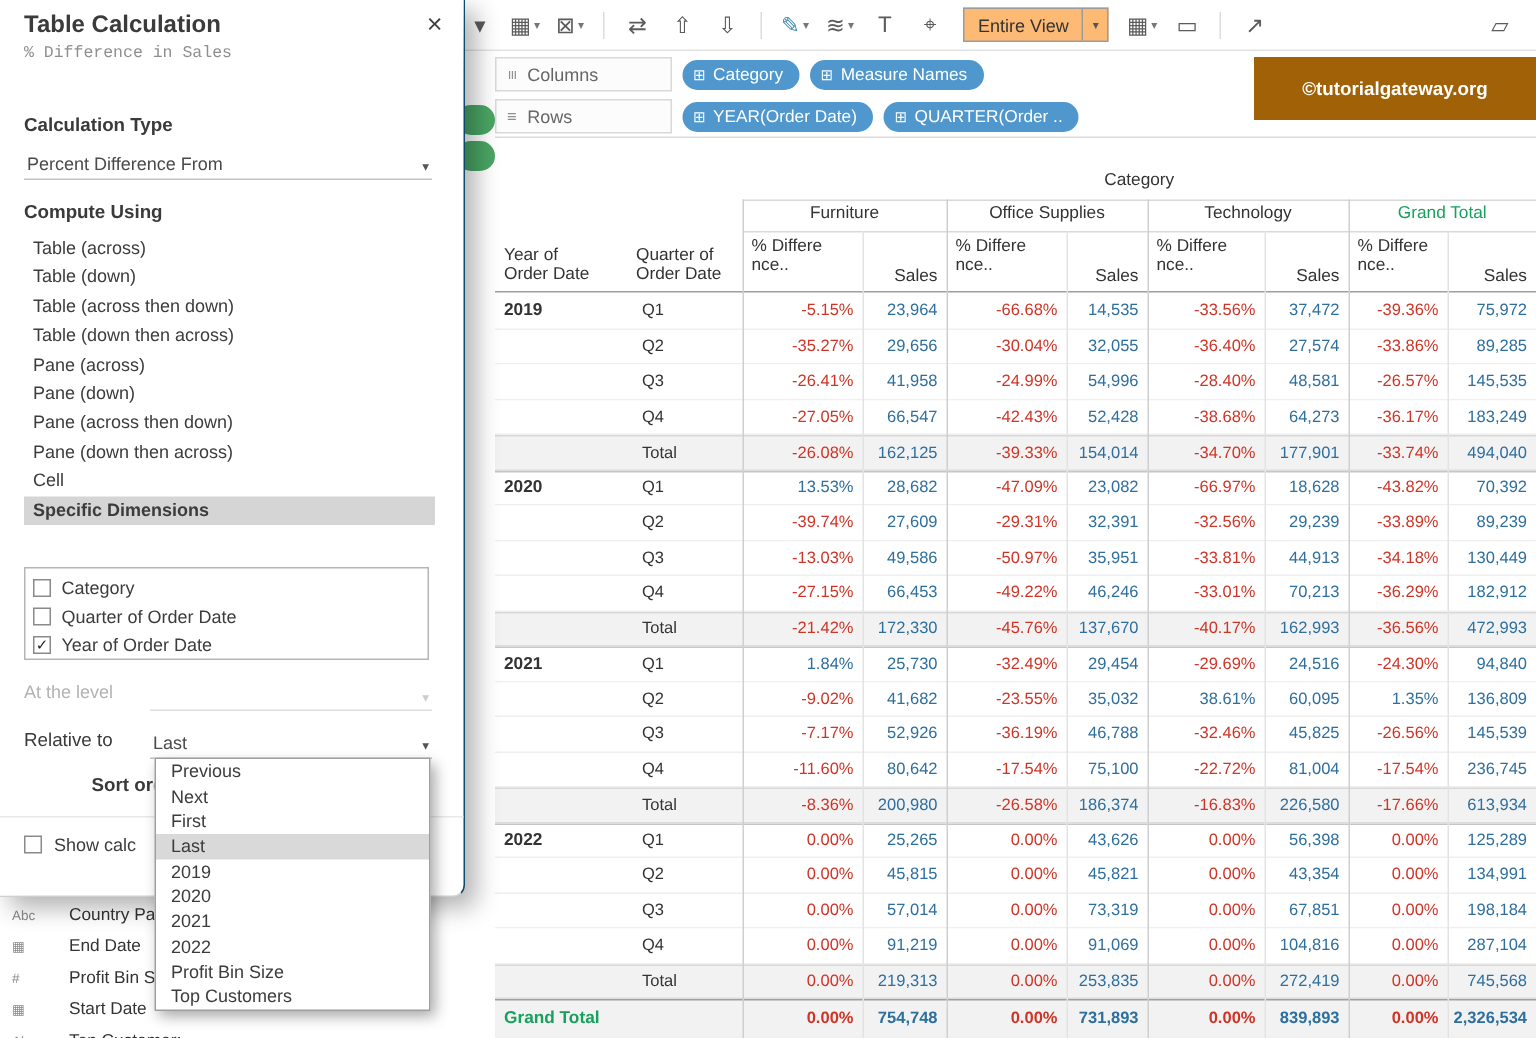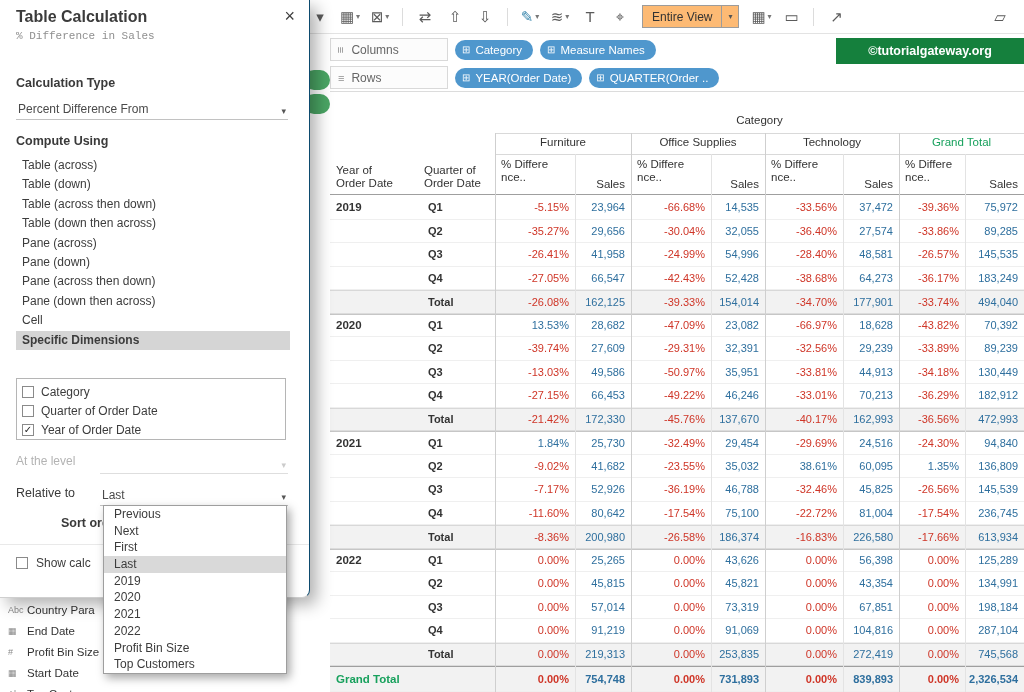--- a/index.html
+++ b/index.html
@@ -29,48 +29,48 @@
                padding-left:7px;box-sizing:border-box;color:#666;font-size:12px;background:#fcfcfc;}
   .shelf-icon{color:#8f8f8f;font-size:11px;display:inline-block;}
   .rot{transform:rotate(90deg);}
   .pillrow{display:flex;align-items:center;}
   .pill{height:20px;border-radius:10px;background:var(--pill);color:#fff;font-size:11.5px;
         display:inline-flex;align-items:center;gap:5px;padding:0 11px 0 7px;margin-left:7px;white-space:nowrap;}
   .pill .picon{font-size:10px;opacity:.95;}
   .shelfline{position:absolute;left:330px;top:91px;width:694px;height:1px;background:#dcdcdc;z-index:2;}
 
   
-  .watermark{position:absolute;left:836px;top:38px;width:188px;height:26px;background:#15803d;color:#fff;
+  .watermark{position:absolute;left:836px;top:38px;width:188px;height:42px;background:#a16207;color:#fff;
              font-size:12.5px;font-weight:bold;display:flex;align-items:center;justify-content:center;z-index:6;}
 
   
   .gfrag{position:absolute;left:304px;width:26px;height:20px;border-radius:10px;background:#4aa564;z-index:3;}
 
   
   #table{position:absolute;left:330px;top:92px;width:694px;height:600px;z-index:1;color:#333;}
   .th{position:absolute;font-size:11.5px;color:#333;}
   .c{text-align:center;}
   .pre{white-space:pre-line;line-height:13px;}
   .hl,.vl{position:absolute;background:#d9d9d9;}
   .trow{position:absolute;left:0;width:694px;display:grid;
         grid-template-columns:88px 77px 80px 56px 80px 54px 78px 56px 66px 59px;
         align-items:center;font-size:11px;border-bottom:1px solid #efefef;box-sizing:border-box;background:#fff;}
   .trow.total{background:#f2f2f2;border-top:1px solid #d8d8d8;border-bottom:1px solid #dcdcdc;}
   .trow.ytop{border-top:1px solid #c6c6c6;}
   .trow.grand{background:#f2f2f2;border-top:1px solid #9f9f9f;font-weight:700;}
   .cy{padding-left:6px;font-weight:700;color:#333;font-size:11.5px;white-space:nowrap;}
-  .cq{padding-left:10px;color:#333;font-weight:bold;}
+  .cq{padding-left:10px;color:#333;}
   .cn{text-align:right;padding-right:6px;white-space:nowrap;}
   .neg{color:var(--neg);} .pos{color:var(--pos);} .sales{color:var(--sales);}
   .green{color:var(--green);}
   .grand .cy{color:var(--green);}
 
   
   #datapane{position:absolute;left:0;top:600px;width:120px;height:92px;overflow:hidden;z-index:4;background:#fff;}
-  .dpitem{position:absolute;left:8px;display:flex;align-items:center;gap:1px;font-size:11.5px;color:#333;white-space:nowrap;}
+  .dpitem{position:absolute;left:8px;display:flex;align-items:center;gap:20px;font-size:11.5px;color:#333;white-space:nowrap;}
   .dpicon{color:#8a8a8a;font-size:9px;min-width:18px;}
 
   
   .dialog{position:absolute;left:0;top:0;width:310px;height:598px;background:#fff;z-index:20;
           border-right:1px solid #0c4a6e;border-bottom:1px solid #cfcfcf;border-radius:0 0 8px 0;
           box-shadow:7px 7px 16px rgba(0,0,0,.30);box-sizing:border-box;}
   .dlg-title{position:absolute;left:16px;top:8px;font-size:16px;font-weight:600;color:#3b3b3b;}
   .dlg-sub{position:absolute;left:16px;top:30px;font-size:11px;color:#8f8f8f;font-family:Liberation Mono, monospace;}
   .dlg-close{position:absolute;right:14px;top:6px;font-size:18px;color:#3f3f3f;cursor:default;}
   .dlg-label{position:absolute;left:16px;font-size:12.5px;font-weight:700;color:#3a3a3a;}

